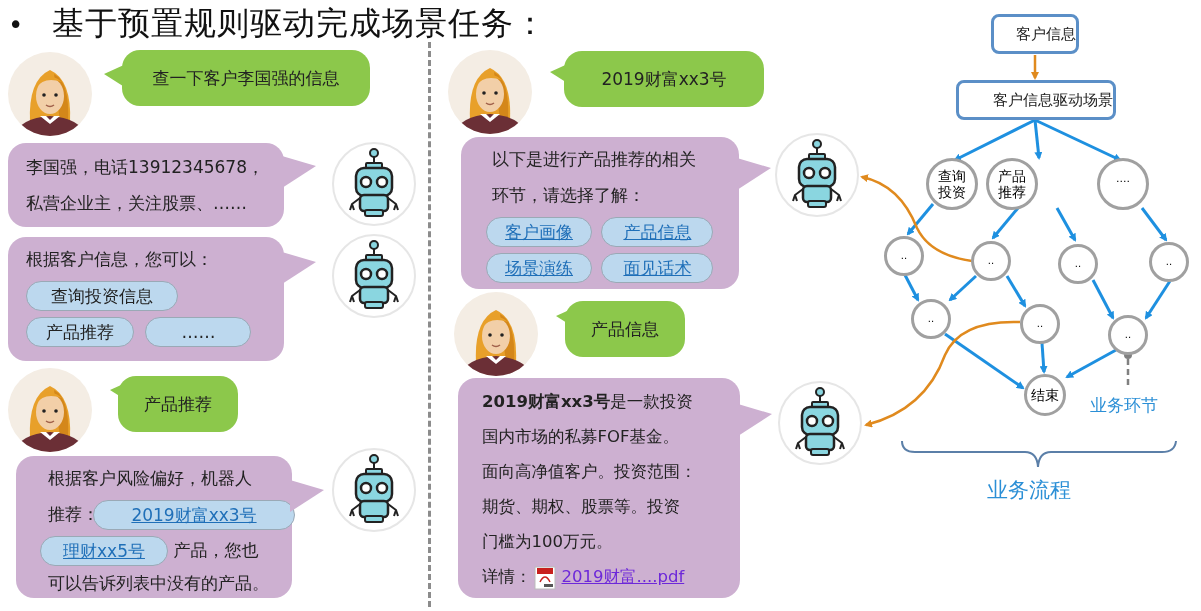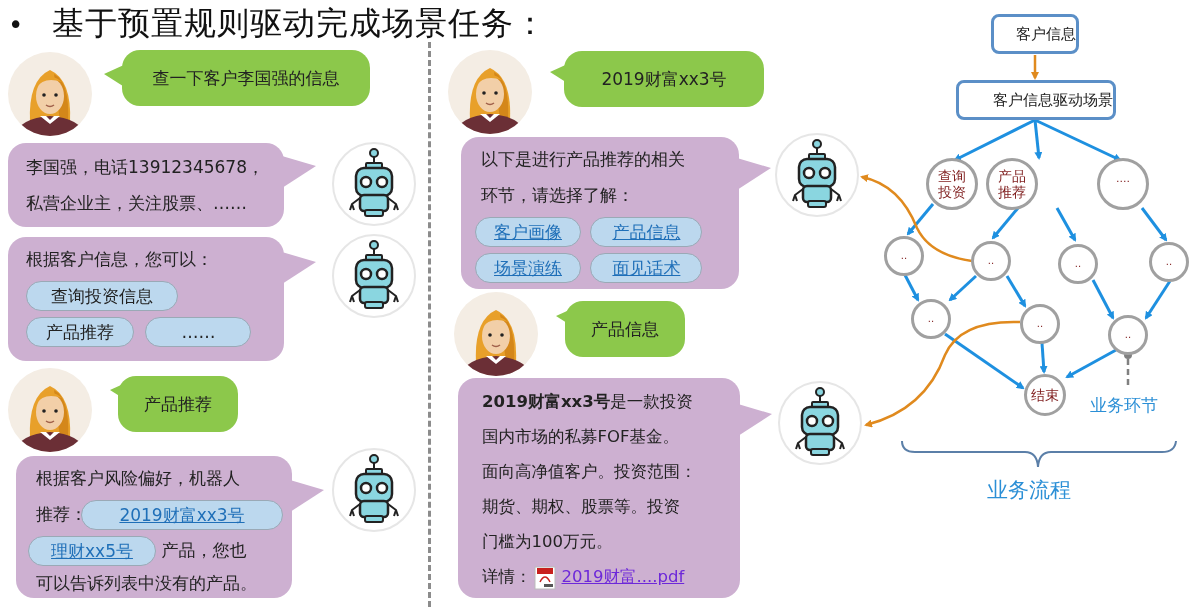--- a/index.html
+++ b/index.html
@@ -23,21 +23,21 @@
   .tail-left { position: absolute; width: 0; height: 0; border-top: 10px solid transparent; border-bottom: 14px solid transparent; border-right: 22px solid #8cc84b; }
   .tail-right { position: absolute; width: 0; height: 0; border-top: 10px solid transparent; border-bottom: 22px solid transparent; border-left: 34px solid #cdb0d1; }
 
   .chip { display: inline-block; background: #bcd8ee; border: 1px solid #9aa9b6; border-radius: 16px; height: 30px; line-height: 28px; padding: 0 16px; font-size: 17px; color: #222; text-align: center; vertical-align: middle; }
   .chip.link { color: #1f6fb8; text-decoration: underline; }
   .link-text { color: #6d28d9; text-decoration: underline; }
 
   .diagram { position: absolute; left: 0; top: 0; width: 1201px; height: 611px; pointer-events: none; }
 
   .box { position: absolute; background: #fff; border: 3px solid #5b8fc7; border-radius: 8px; text-align: right; font-size: 15px; color: #222; }
-  .node { position: absolute; width: 40px; height: 40px; border-radius: 50%; border: 3px solid #a0a0a0; background: #fff; text-align: center; font-size: 10px; color: #7f1d1d; line-height: 34px; }
+  .node { position: absolute; width: 40px; height: 40px; border-radius: 50%; border: 3px solid #a0a0a0; background: #fff; text-align: center; font-size: 10px; color: #000000; line-height: 34px; }
   .node.big { width: 52px; height: 52px; font-size: 14px; line-height: 16px; padding-top: 7px; }
   .node.end { width: 42px; height: 42px; font-size: 14px; line-height: 36px; }
   .label-blue { position: absolute; color: #2b8fd6; white-space: nowrap; }
   .pdf-icon { display: inline-block; width: 22px; height: 24px; vertical-align: middle; margin: 0 6px 0 2px; }
 </style>
 </head>
 <body>
 
 <div class="title">
   <span class="bullet">•</span><span>基于预置规则驱动完成场景任务：</span>
@@ -120,21 +120,21 @@
     <path d="M38 53 Q42 56 46 53" stroke="#a0604a" stroke-width="1.5" fill="none"></path>
     <path d="M6 84 Q12 66 42 64 Q72 66 78 84Z" fill="#6b2f36"></path>
     <path d="M32 64 L42 72 L52 64 L46 64 L42 68 L38 64Z" fill="#fff"></path>
   </svg>
 </div>
 <div class="tail-left" style="left:110px; top:380px;"></div>
 <div class="bubble green" style="left:118px; top:376px; width:120px; height:56px; line-height:56px;">
   <span>产品推荐</span>
 </div>
 
-<div class="bubble purple" style="left:16px; top:456px; width:276px; height:142px; padding:4px 14px 0 20px;">
+<div class="bubble purple" style="left:16px; top:456px; width:276px; height:142px; padding:4px 14px 0 32px;">
   <div>根据客户风险偏好，机器人</div>
   <div style="white-space:nowrap;">
     <span>推荐：</span><span class="chip link" style="width:202px; margin-left:-6px;">2019财富xx3号</span>
   </div>
   <div style="white-space:nowrap; margin-left:-8px;">
     <span class="chip link" style="width:128px;">理财xx5号</span>
     <span>产品，您也</span>
   </div>
   <div style="line-height:30px;">可以告诉列表中没有的产品。</div>
 </div>
@@ -165,21 +165,21 @@
     <path d="M38 53 Q42 56 46 53" stroke="#a0604a" stroke-width="1.5" fill="none"></path>
     <path d="M6 84 Q12 66 42 64 Q72 66 78 84Z" fill="#6b2f36"></path>
     <path d="M32 64 L42 72 L52 64 L46 64 L42 68 L38 64Z" fill="#fff"></path>
   </svg>
 </div>
 <div class="tail-left" style="left:550px; top:62px;"></div>
 <div class="bubble green" style="left:564px; top:51px; width:200px; height:56px; line-height:56px;">
   <span>2019财富xx3号</span>
 </div>
 
-<div class="bubble purple" style="left:461px; top:137px; width:278px; height:152px; padding:4px 18px 0 20px;">
+<div class="bubble purple" style="left:461px; top:137px; width:278px; height:152px; padding:4px 18px 0 31px;">
   <div>以下是进行产品推荐的相关</div>
   <div>环节，请选择了解：</div>
   <div style="line-height:36px; margin-left:-6px;">
     <span class="chip link" style="width:106px;">客户画像</span>
     <span class="chip link" style="width:112px; margin-left:4px;">产品信息</span>
   </div>
   <div style="line-height:36px; margin-left:-6px;">
     <span class="chip link" style="width:106px;">场景演练</span>
     <span class="chip link" style="width:112px; margin-left:4px;">面见话术</span>
   </div>

